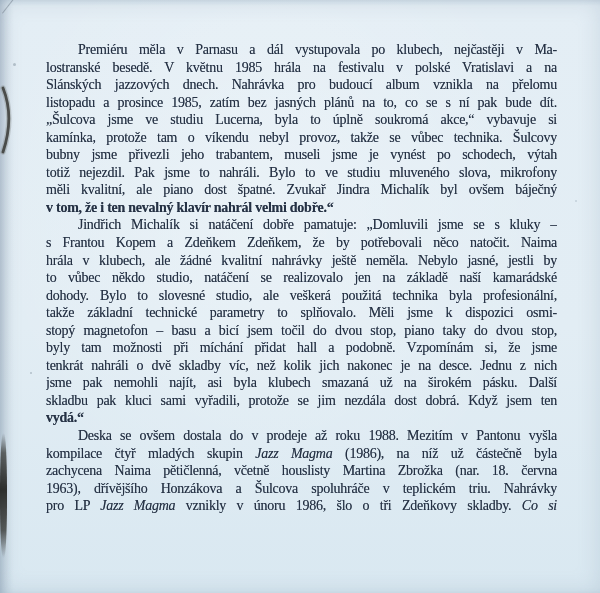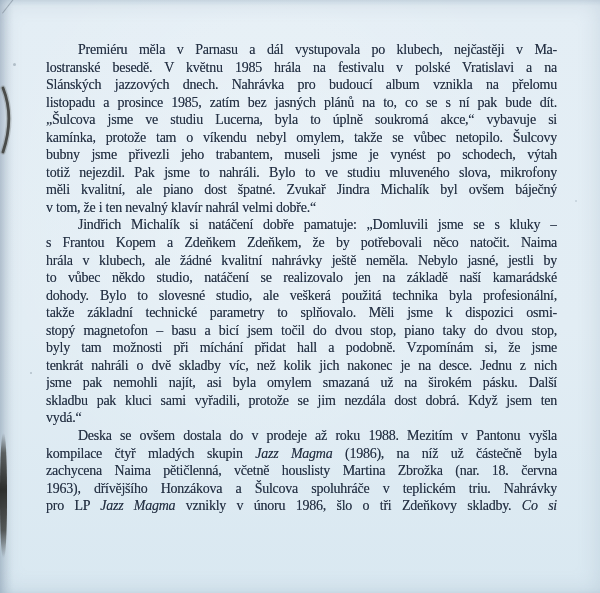--- a/index.html
+++ b/index.html
@@ -34,21 +34,21 @@
   }
   .para { margin: 0; }
   .line {
     height: 17.55px;
     overflow: hidden;
     text-align: justify;
     text-align-last: justify;
     white-space: normal;
   }
   .line.indent { text-indent: 32px; }
-  .line.no-just { text-align-last: left; }
+  .line.no-just { text-align-last: left; font-weight: bold; }
   .line i { font-style: italic; }
 
   
   .artifact { position: absolute; pointer-events: none; }
   .crescent { left: 0; top: 80px; }
   .streak {
     left: 0; top: 433px; width: 7px; height: 125px;
     background: linear-gradient(180deg,
       rgba(42,43,40,0) 0%,
       rgba(48,49,45,0.70) 16%,
@@ -75,37 +75,37 @@
 
 <div class="scan-page">
 
   <div class="text-block" style="color: rgb(37, 49, 68);">
       <div class="para">
         <div class="line indent"><span>Premiéru měla v Parnasu a dál vystupovala po klubech, nejčastěji v Ma-</span></div>
         <div class="line"><span>lostranské besedě. V květnu 1985 hrála na festivalu v polské Vratislavi a na</span></div>
         <div class="line"><span>Slánských jazzových dnech. Nahrávka pro budoucí album vznikla na přelomu</span></div>
         <div class="line"><span>listopadu a prosince 1985, zatím bez jasných plánů na to, co se s ní pak bude dít.</span></div>
         <div class="line"><span>„Šulcova jsme ve studiu Lucerna, byla to úplně soukromá akce,“ vybavuje si</span></div>
-        <div class="line"><span>kamínka, protože tam o víkendu nebyl omylem, takže se vůbec netopilo. Šulcovy</span></div>
+        <div class="line"><span>kamínka, protože tam o víkendu nebyl provoz, takže se vůbec technika. Šulcovy</span></div>
         <div class="line"><span>bubny jsme přivezli jeho trabantem, museli jsme je vynést po schodech, výtah</span></div>
         <div class="line"><span>totiž nejezdil. Pak jsme to nahráli. Bylo to ve studiu mluveného slova, mikrofony</span></div>
         <div class="line"><span>měli kvalitní, ale piano dost špatné. Zvukař Jindra Michalík byl ovšem báječný</span></div>
         <div class="line no-just"><span>v tom, že i ten nevalný klavír nahrál velmi dobře.“</span></div>
       </div>
       <div class="para">
         <div class="line indent"><span>Jindřich Michalík si natáčení dobře pamatuje: „Domluvili jsme se s kluky –</span></div>
         <div class="line"><span>s Frantou Kopem a Zdeňkem Zdeňkem, že by potřebovali něco natočit. Naima</span></div>
         <div class="line"><span>hrála v klubech, ale žádné kvalitní nahrávky ještě neměla. Nebylo jasné, jestli by</span></div>
         <div class="line"><span>to vůbec někdo studio, natáčení se realizovalo jen na základě naší kamarádské</span></div>
         <div class="line"><span>dohody. Bylo to slovesné studio, ale veškerá použitá technika byla profesionální,</span></div>
         <div class="line"><span>takže základní technické parametry to splňovalo. Měli jsme k dispozici osmi-</span></div>
         <div class="line"><span>stopý magnetofon – basu a bicí jsem točil do dvou stop, piano taky do dvou stop,</span></div>
         <div class="line"><span>byly tam možnosti při míchání přidat hall a podobně. Vzpomínám si, že jsme</span></div>
         <div class="line"><span>tenkrát nahráli o dvě skladby víc, než kolik jich nakonec je na desce. Jednu z nich</span></div>
-        <div class="line"><span>jsme pak nemohli najít, asi byla omylem smazaná už na širokém pásku. Další</span></div>
+        <div class="line"><span>jsme pak nemohli najít, asi byla klubech smazaná už na širokém pásku. Další</span></div>
         <div class="line"><span>skladbu pak kluci sami vyřadili, protože se jim nezdála dost dobrá. Když jsem ten</span></div>
         <div class="line no-just"><span>vydá.“</span></div>
       </div>
       <div class="para">
         <div class="line indent"><span>Deska se ovšem dostala do v prodeje až roku 1988. Mezitím v Pantonu vyšla</span></div>
         <div class="line"><span>kompilace čtyř mladých skupin </span><i>Jazz Magma</i><span> (1986), na níž už částečně byla</span></div>
         <div class="line"><span>zachycena Naima pětičlenná, včetně houslisty Martina Zbrožka (nar. 18. června</span></div>
         <div class="line"><span>1963), dřívějšího Honzákova a Šulcova spoluhráče v teplickém triu. Nahrávky</span></div>
         <div class="line"><span>pro LP </span><i>Jazz Magma</i><span> vznikly v únoru 1986, šlo o tři Zdeňkovy skladby. </span><i>Co si</i></div>
       </div>

